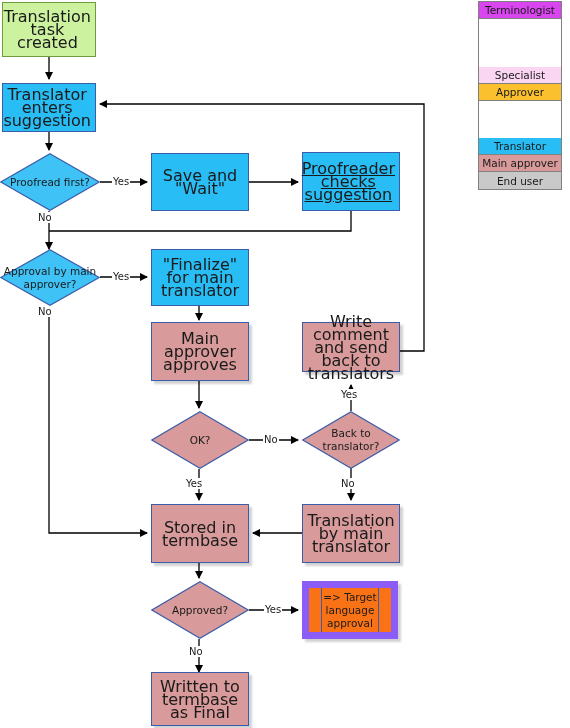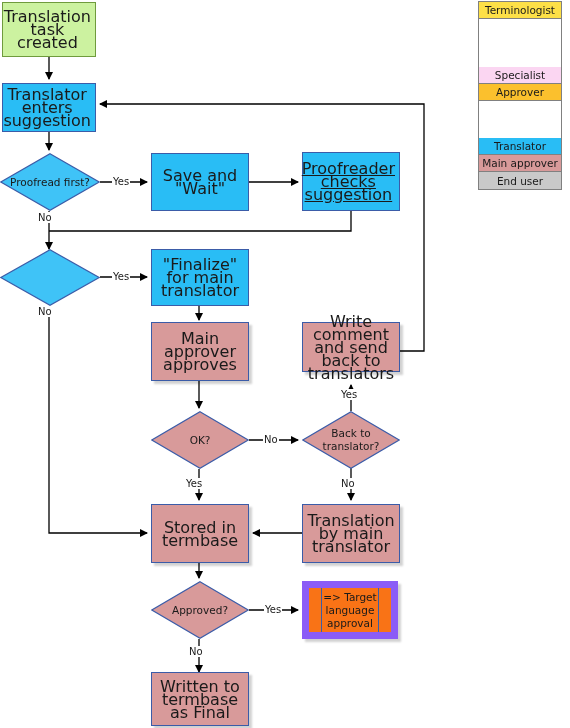--- a/index.html
+++ b/index.html
@@ -205,20 +205,21 @@
   </div>
 
   <div class="node rect blue" style="left:302px; top:152px; width:98px; height:59px;text-decoration:underline;">
     <span>Proofreader checks suggestion</span>
   </div>
 
   <div class="diamond" style="left:0px; top:249px; width:100px; height:57px;">
     <svg class="dshape" viewBox="0 0 100 57" preserveAspectRatio="none">
       <polygon points="50,0.8 99.2,28.5 50,56.2 0.8,28.5" fill="#3fc3f7" stroke="#3b5ca8" stroke-width="1.2"></polygon>
     </svg>
+    <span class="dlabel">Approval  by main approver?</span>
   </div>
 
   <div class="node rect blue" style="left:151px; top:249px; width:98px; height:57px;">
     <span>"Finalize" for main translator</span>
   </div>
 
   <div class="node rect pink shadow" style="left:151px; top:322px; width:98px; height:59px;">
     <span>Main approver approves</span>
   </div>
 
@@ -270,21 +271,21 @@
   <span class="elabel" style="left:112px; top:271px;">Yes</span>
   <span class="elabel" style="left:37px;  top:306px;">No</span>
   <span class="elabel" style="left:263px; top:434px;">No</span>
   <span class="elabel" style="left:185px; top:478px;">Yes</span>
   <span class="elabel" style="left:340px; top:389px;">Yes</span>
   <span class="elabel" style="left:340px; top:478px;">No</span>
   <span class="elabel" style="left:264px; top:604px;">Yes</span>
   <span class="elabel" style="left:188px; top:646px;">No</span>
 
   <div id="legend">
-    <div class="legend-row" style="background:#fde047;">
+    <div class="legend-row" style="background:#d946ef;">
       <span>Terminologist</span>
     </div>
     <div class="legend-row" style="background:#fbd6f2;margin-top:48px;">
       <span>Specialist</span>
     </div>
     <div class="legend-row" style="background:#fbc02d;">
       <span>Approver</span>
     </div>
     <div class="legend-row" style="background:#29bdf5;margin-top:37px;">
       <span>Translator</span>

